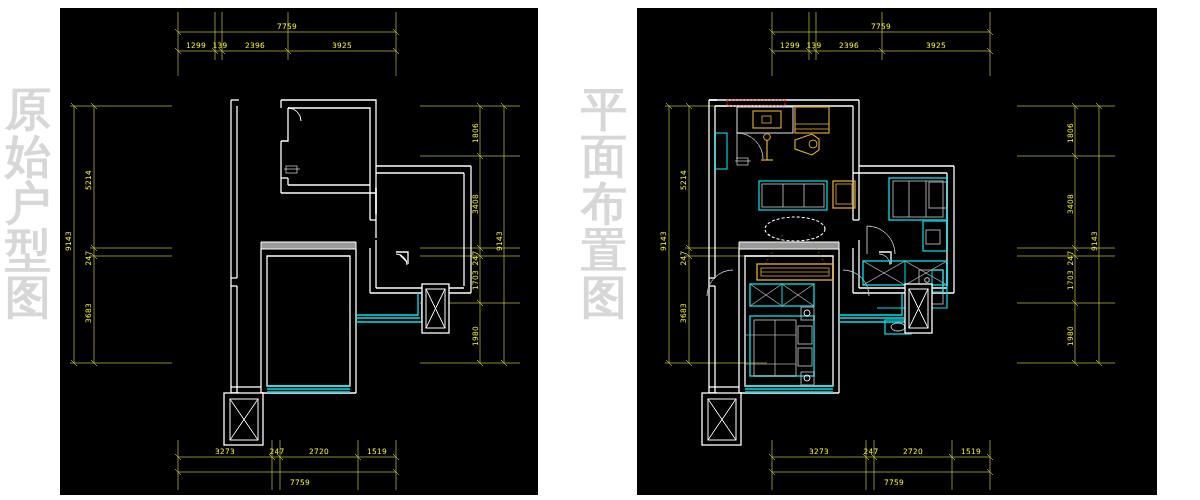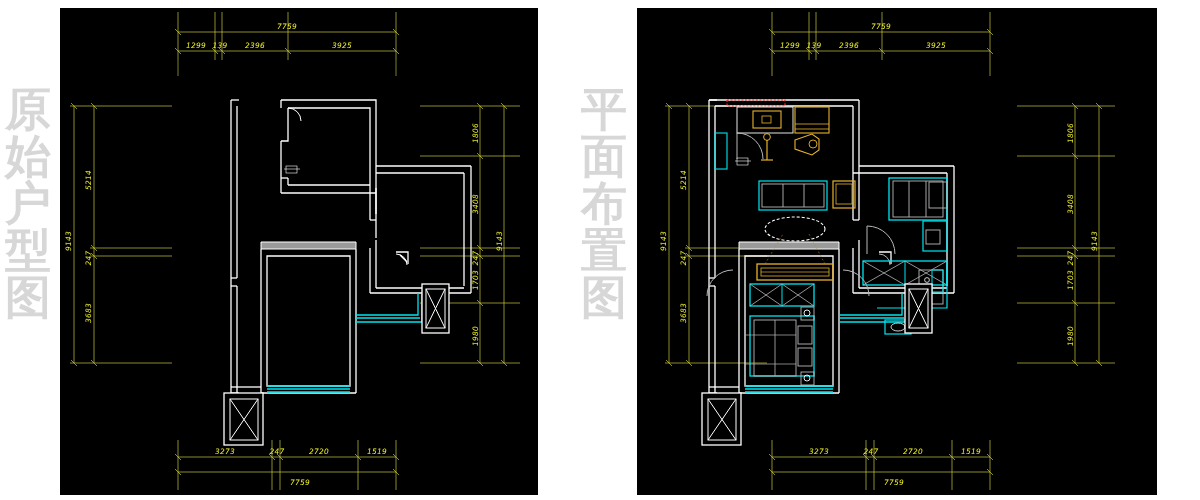--- a/index.html
+++ b/index.html
@@ -14,21 +14,20 @@
   #stage {
     position: relative;
     width: 1200px;
     height: 500px;
     background: #ffffff;
   }
   .panel {
     position: absolute;
     background: #000000;
     overflow: hidden;
-    font-style: italic;
   }
   #panel-original { left: 60px; top: 8px; width: 478px; height: 487px; }
   #panel-layout   { left: 637px; top: 8px; width: 520px; height: 487px; }
 
   .watermark {
     position: absolute;
     color: #d7d7d7;
     font-family: "DejaVu Sans", sans-serif;
     font-weight: bold;
     font-size: 46px;

